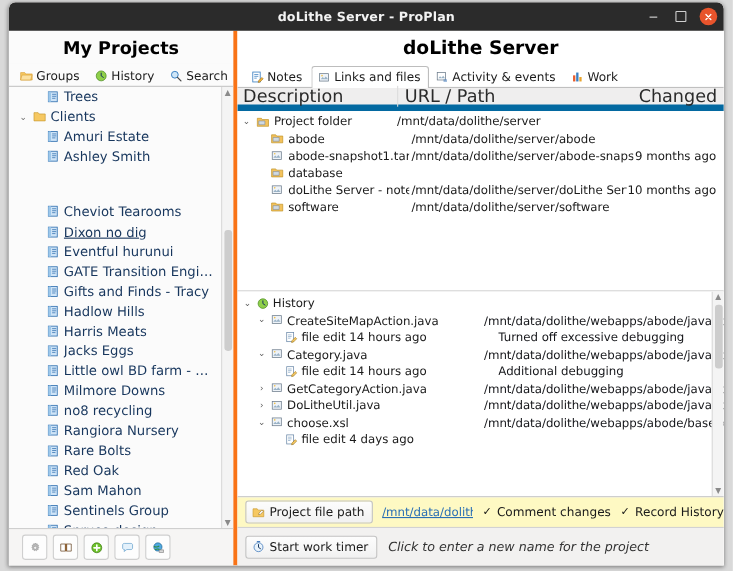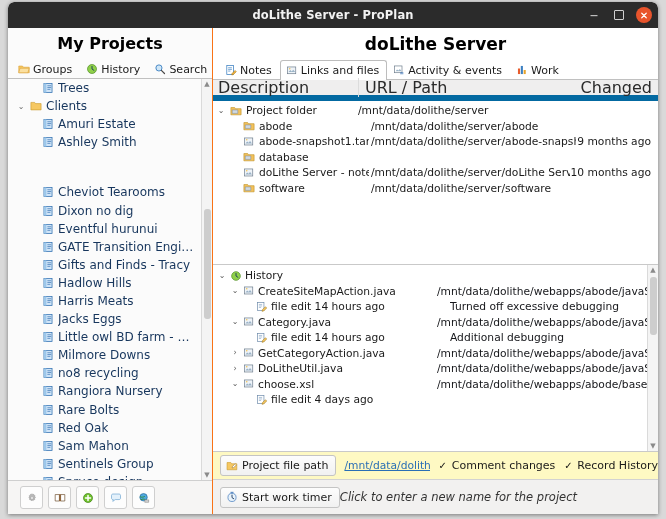--- a/index.html
+++ b/index.html
@@ -64,21 +64,21 @@
   }
   
   .content {
     flex: 1; display: flex; min-height: 0;
     background: #ffffff;
   }
   .pane-left {
     width: 204px; flex: 0 0 204px;
     display: flex; flex-direction: column;
     background: #fbfbfb;
-    border-right: 1px solid #f97316;
+    border-right: 4px solid #f97316;
     min-height: 0;
   }
   .pane-right {
     flex: 1; display: flex; flex-direction: column;
     background: #ffffff; min-width: 0;
   }
   .pane-header {
     text-align: center;
     font-size: 16px;
     font-weight: bold;
@@ -208,21 +208,21 @@
     flex: 0 0 28px;
     display: flex; align-items: center;
     padding-left: 7px;
     background: #fef9c3;
     border-bottom: 1px solid #d2d2d2;
     box-sizing: border-box;
     gap: 8px;
   }
   .footer-row2 {
     flex: 0 0 34px;
-    display:flex; align-items:center; 
+    display:flex; align-items:center; gap: 10px;
     padding-left: 7px;
     background: #f2f1f0;
     box-sizing: border-box;
   }
   .pbtn {
     display:flex; align-items:center; gap:4px;
     background: linear-gradient(#fdfdfd,#f1f1f1);
     border: 1px solid #c4c4c4;
     border-radius: 3px;
     padding: 3px 7px 3px 5px;
@@ -334,21 +334,21 @@
             </div>
             <div class="tree-row" style="padding-left: 20px; margin-top: 32px;">
               <span class="tw"></span>
               <svg class="ic" viewBox="0 0 16 16">
                 <rect x="2.6" y="2" width="10.8" height="12" fill="#cfe4f7" stroke="#2f6fb0" stroke-width="1"></rect>
                 <rect x="2.6" y="2" width="3.2" height="12" fill="#9cc7ea"></rect>
                 <path d="M7.2 5h5M7.2 7.4h5M7.2 9.8h4" stroke="#2f6fb0" stroke-width=".9"></path>
               </svg>
               <span class="lbl">Cheviot Tearooms</span>
             </div>
-            <div class="tree-row" style="padding-left: 20px;">
+            <div class="tree-row" style="padding-left: 20px; text-decoration: underline;">
               <span class="tw"></span>
               <svg class="ic" viewBox="0 0 16 16">
                 <rect x="2.6" y="2" width="10.8" height="12" fill="#cfe4f7" stroke="#2f6fb0" stroke-width="1"></rect>
                 <rect x="2.6" y="2" width="3.2" height="12" fill="#9cc7ea"></rect>
                 <path d="M7.2 5h5M7.2 7.4h5M7.2 9.8h4" stroke="#2f6fb0" stroke-width=".9"></path>
               </svg>
               <span class="lbl">Dixon no dig</span>
             </div>
             <div class="tree-row" style="padding-left: 20px;">
               <span class="tw"></span>

